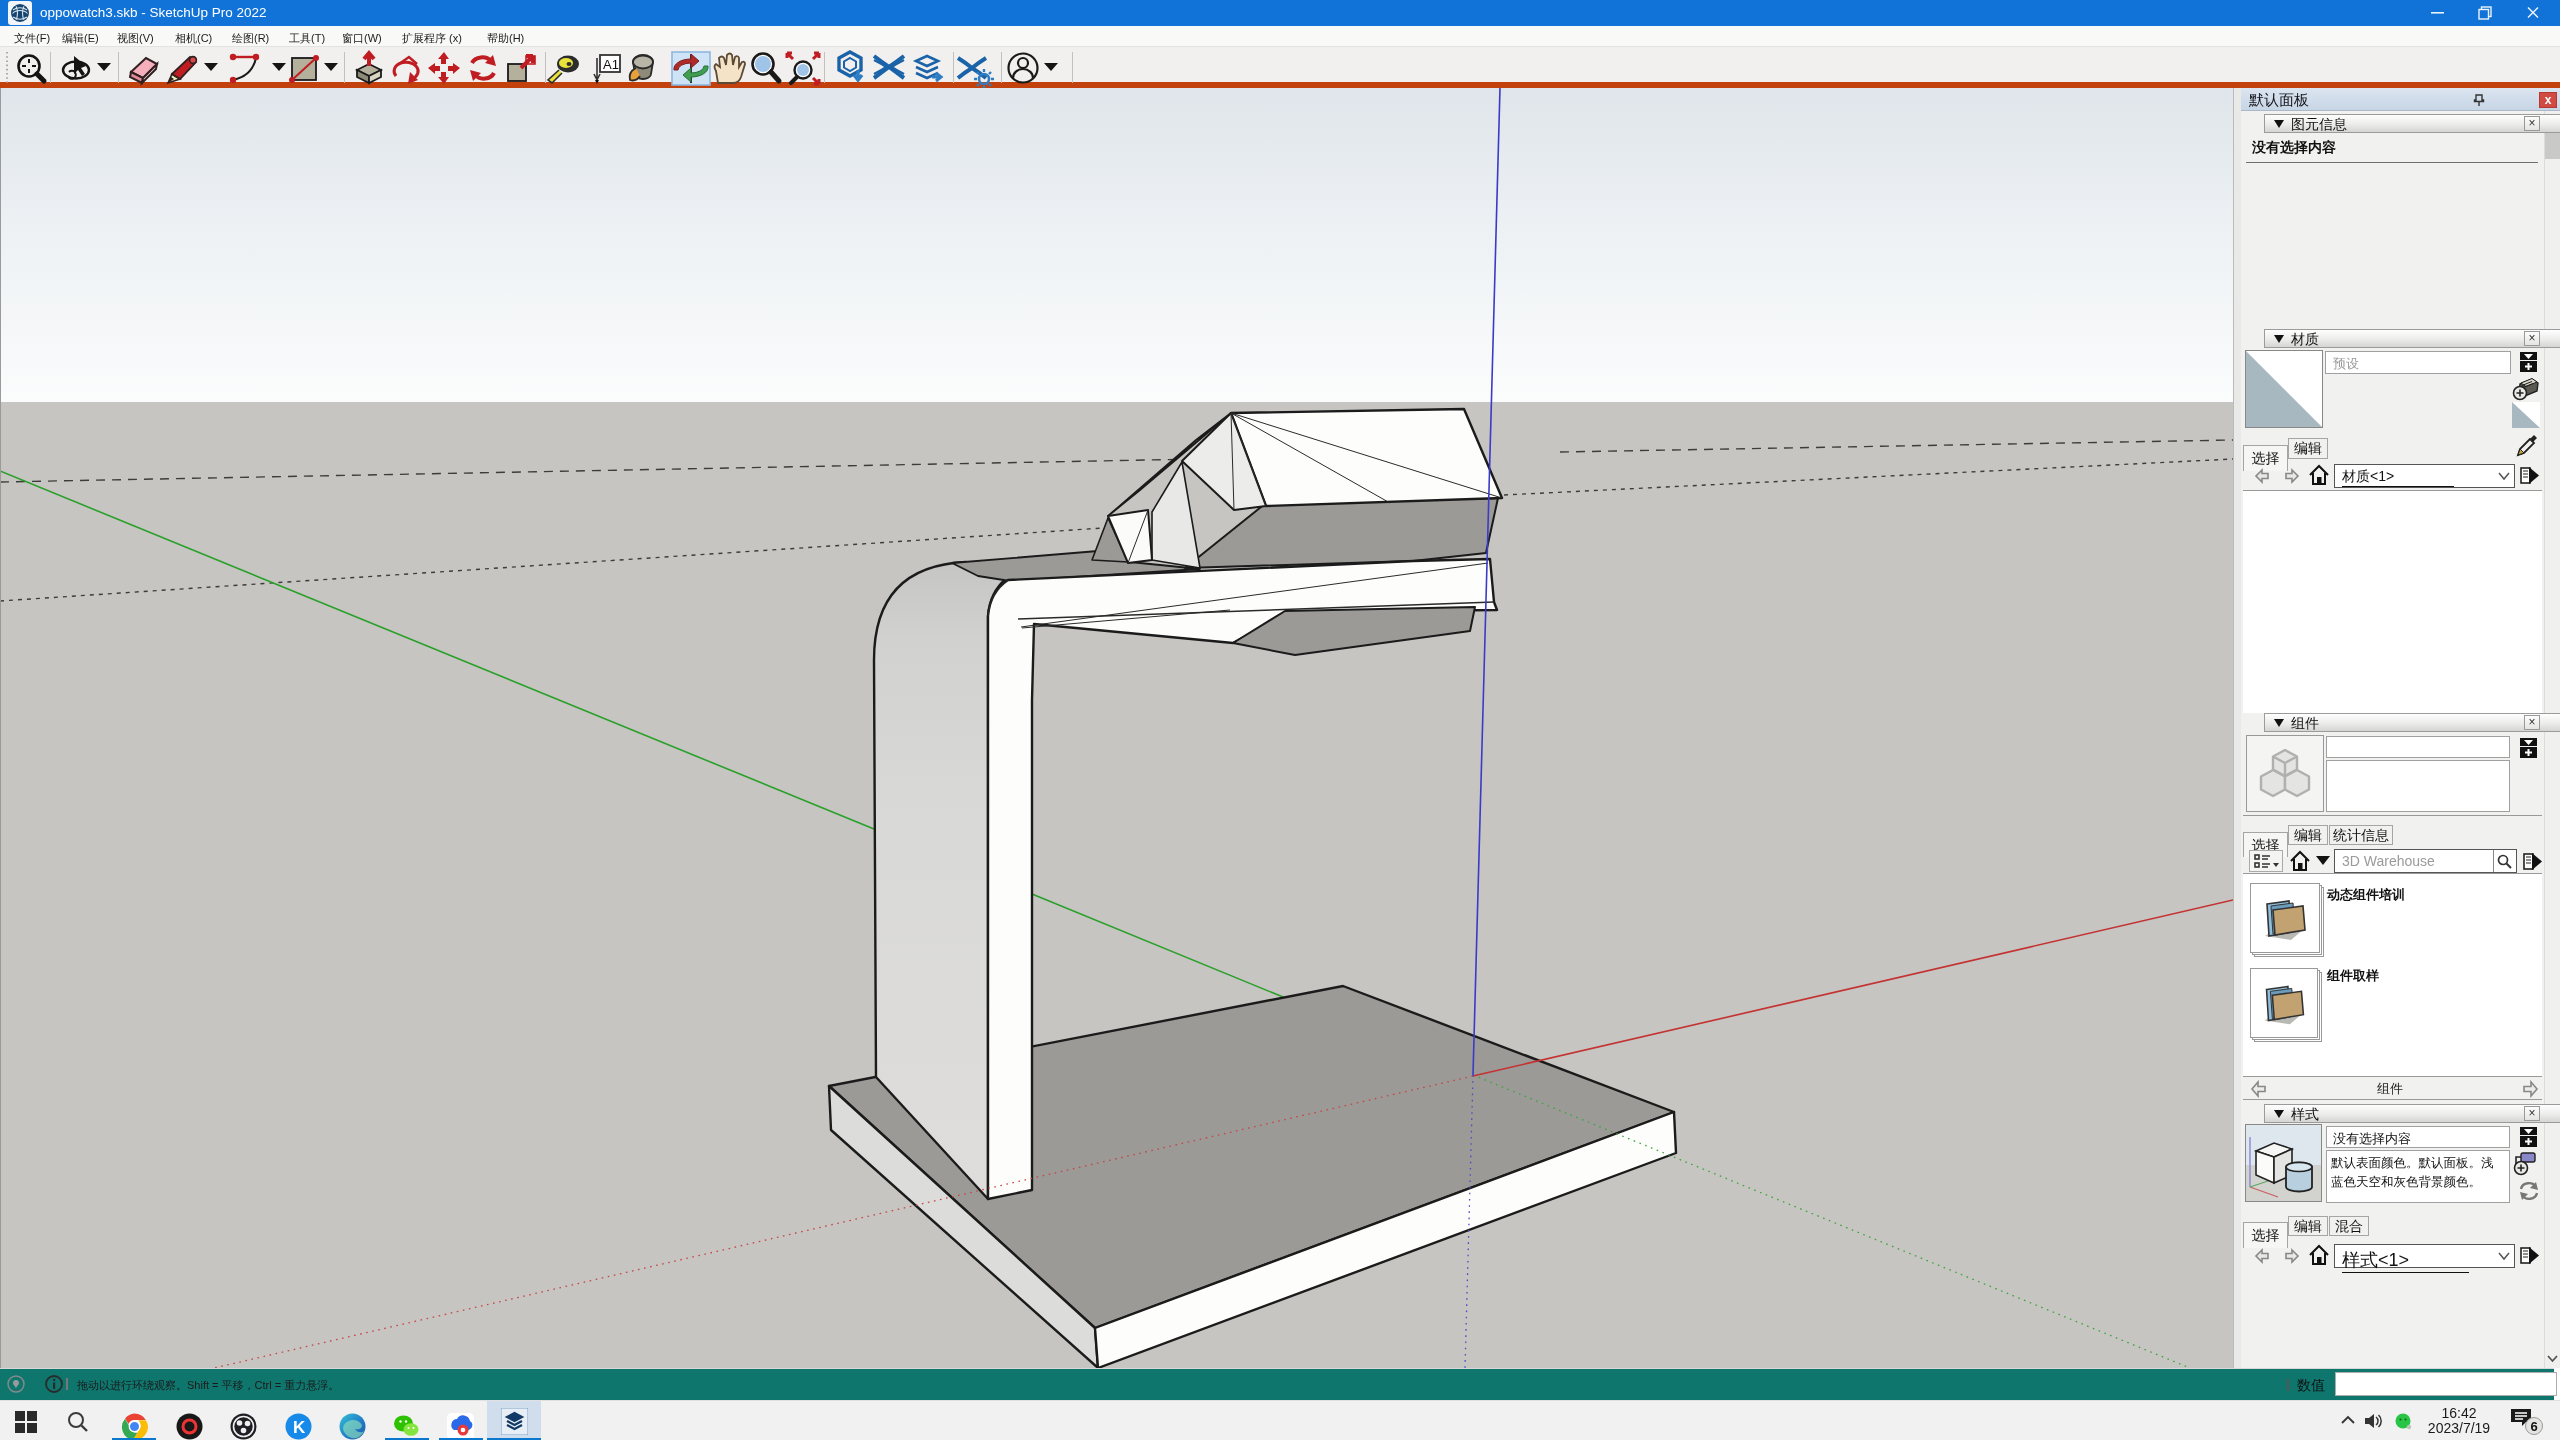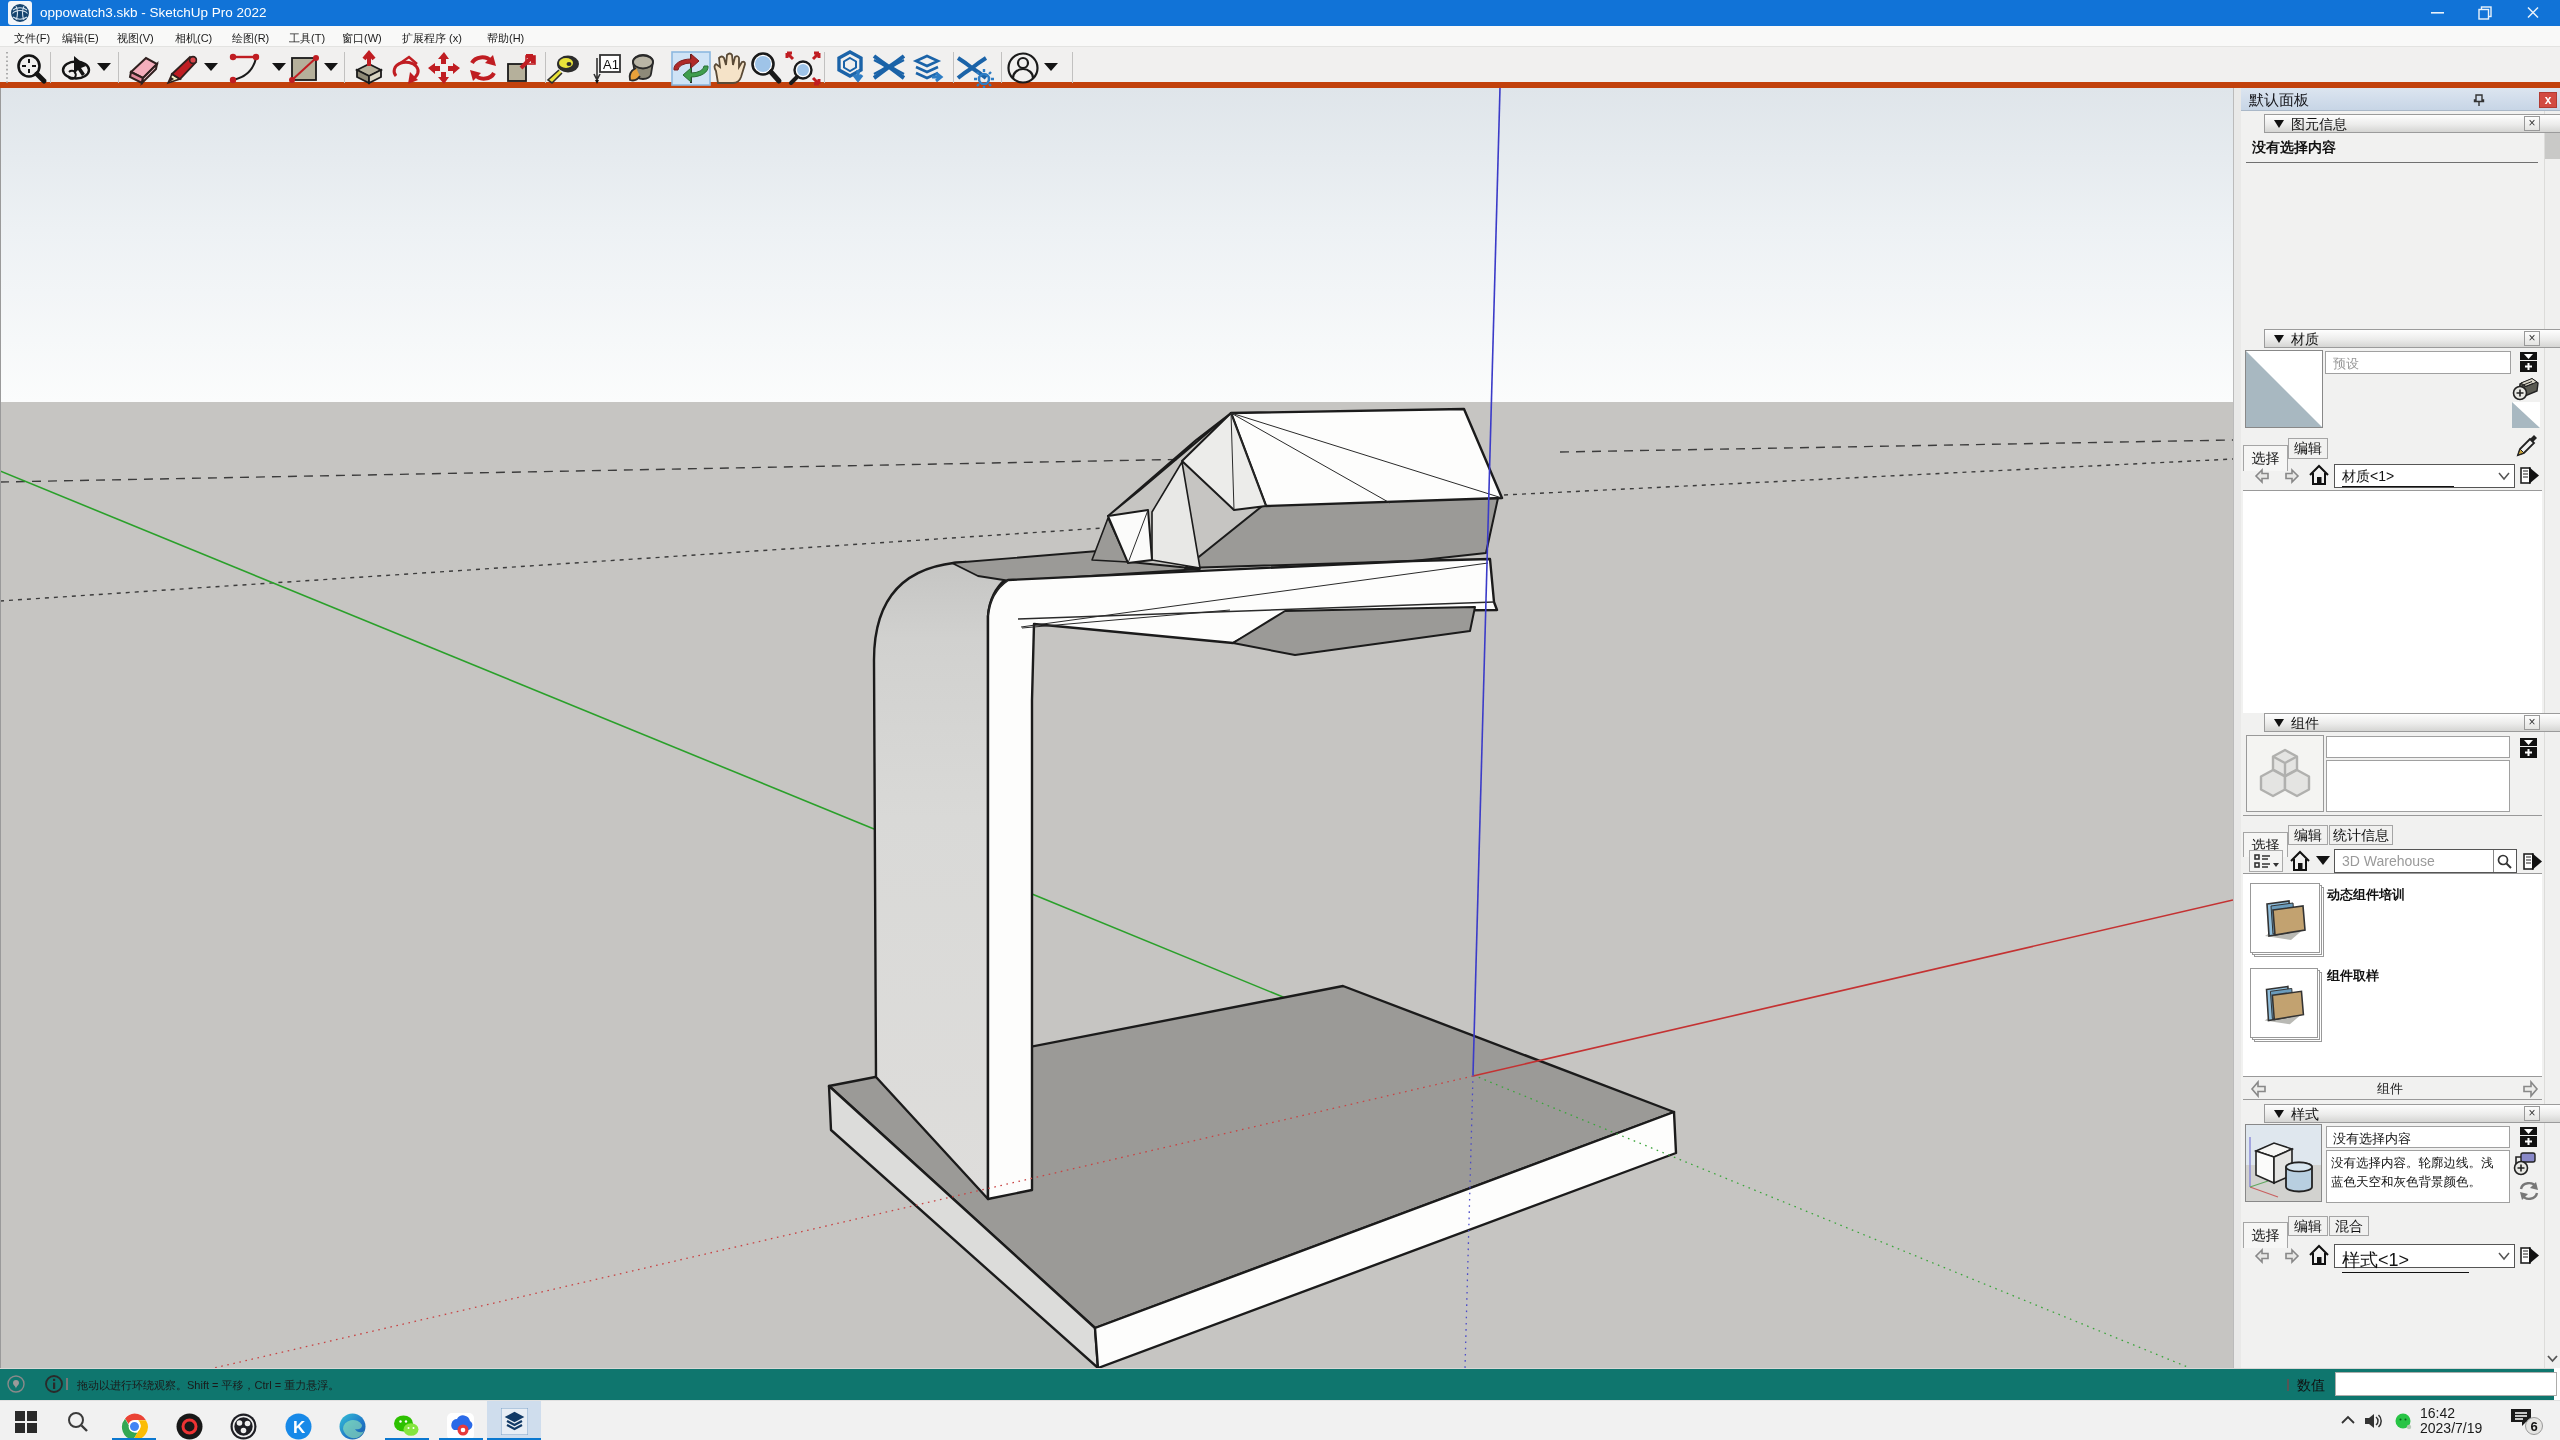--- a/index.html
+++ b/index.html
@@ -511,21 +511,21 @@
       <path d="M4,62 L32,72" stroke="#c86060" stroke-width="1.2"></path>
       <path d="M4,62 L22,56" stroke="#60a860" stroke-width="1.2"></path>
       <path d="M10,26 L28,18 L46,24 L28,32 Z" fill="#f6f6f4" stroke="#222" stroke-width="1.6"></path>
       <path d="M10,26 L28,32 L28,58 L10,50 Z" fill="#fbfbfa" stroke="#222" stroke-width="1.6"></path>
       <path d="M28,32 L46,24 L46,50 L28,58 Z" fill="#e4e4e2" stroke="#222" stroke-width="1.6"></path>
       <path d="M40,42 a13,4.5 0 0,1 26,0 l0,20 a13,4.5 0 0,1 -26,0 Z" fill="#b8cfe0" stroke="#222" stroke-width="1.8"></path>
       <ellipse cx="53" cy="42" rx="13" ry="4.5" fill="#d8e6f0" stroke="#222" stroke-width="1.6"></ellipse>
     </svg>
   </div>
   <div class="inp" style="left:85px;top:1038px;width:184px;height:22px;font-size:13px;color:#111;padding:3px 0 0 6px">没有选择内容</div>
-  <div class="inp" style="left:85px;top:1062px;width:184px;height:53px;font-size:12.5px;color:#111;padding:3px 4px;line-height:19px;overflow:hidden">没有选择内容。轮廓边线。浅蓝色天空和灰色背景颜色。</div>
+  <div class="inp" style="left:85px;top:1062px;width:184px;height:53px;font-size:12.5px;color:#111;padding:3px 4px;line-height:19px;overflow:hidden">默认表面颜色。默认面板。浅蓝色天空和灰色背景颜色。</div>
   <svg class="abs" style="left:279px;top:1039px" width="17" height="20" viewBox="0 0 17 20">
     <rect x="0" y="0" width="17" height="8" fill="#111"></rect>
       <polygon points="4,2 13,2 8.5,7" fill="#fff"></polygon>
     <rect x="0" y="9" width="17" height="11" fill="#111"></rect>
       <path d="M8.5,11 v7 M5,14.5 h7" stroke="#fff" stroke-width="2"></path>
   </svg>
   <svg class="abs" style="left:272px;top:1063px" width="28" height="26" viewBox="0 0 28 26">
     <rect x="8" y="2" width="14" height="9" rx="2" fill="#8888c8" stroke="#222" stroke-width="1.4"></rect>
     <path d="M8,6 H3 v7 h8" fill="none" stroke="#222" stroke-width="1.6"></path>
     <circle cx="8" cy="17" r="6.5" fill="#e8e8e4" stroke="#222" stroke-width="1.6"></circle>
@@ -667,20 +667,20 @@
   <svg class="abs" style="left:2363px;top:10px" width="22" height="20" viewBox="0 0 22 20">
     <polygon points="2,7 6,7 11,3 11,17 6,13 2,13" fill="#333"></polygon>
     <path d="M13,6 a5,5 0 0,1 0,8 M15.5,4 a8,8 0 0,1 0,12" fill="none" stroke="#333" stroke-width="1.5"></path>
   </svg>
   <svg class="abs" style="left:2394px;top:11px" width="20" height="20" viewBox="0 0 20 20">
     <circle cx="9" cy="9" r="7.5" fill="#28c445"></circle>
     <circle cx="6.5" cy="7.5" r="1" fill="#0c5c1c"></circle>
       <circle cx="11.5" cy="7.5" r="1" fill="#0c5c1c"></circle>
     <circle cx="15" cy="15" r="2.2" fill="#b8c8b8"></circle>
   </svg>
-  <div class="abs" style="left:2420px;top:5px;width:78px;height:30px;font-size:14px;color:#1a1a1a;text-align:left;line-height:15px">16:42<br>2023/7/19</div>
+  <div class="abs" style="left:2420px;top:5px;width:78px;height:30px;font-size:14px;color:#1a1a1a;text-align:center;line-height:15px">16:42<br>2023/7/19</div>
   <svg class="abs" style="left:2510px;top:7px" width="34" height="30" viewBox="0 0 34 30">
     <path d="M1,1 h20 v13 l-5,0 -4,4 0,-4 -11,0 Z" fill="#1a1a1a"></path>
     <path d="M5,5 h12 M5,8 h12 M5,11 h8" stroke="#fff" stroke-width="1.4"></path>
     <circle cx="24" cy="18" r="8.5" fill="#e4e4e2" stroke="#999" stroke-width="1"></circle>
     <text x="20.5" y="23" font-size="13" font-weight="bold" fill="#111" font-family="Liberation Sans">6</text>
   </svg>
 </div>
 
 </body></html>

